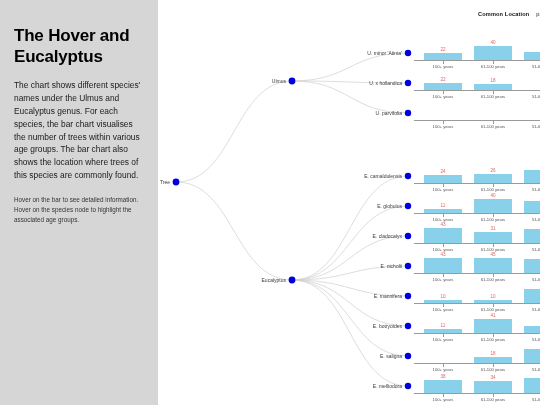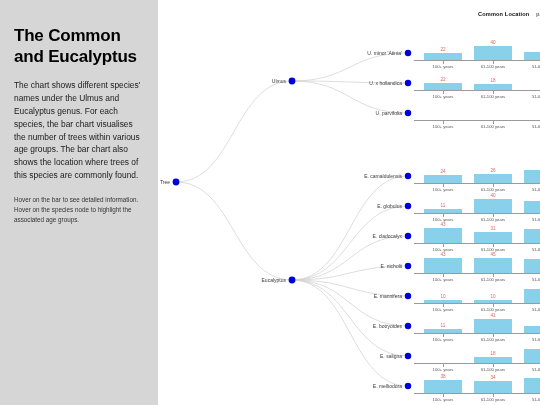--- a/index.html
+++ b/index.html
@@ -142,21 +142,21 @@
     white-space: nowrap;
     transform: translateX(-50%);
   }
 </style>
 </head>
 <body>
 
 <div id="app">
 
   <aside id="sidebar">
-    <h1 id="sidebar-title">The Common and Eucalyptus</h1>
+    <h1 id="sidebar-title">The Hover and Eucalyptus</h1>
     <p id="sidebar-body">The chart shows different species' names under the Ulmus and Eucalyptus genus. For each species, the bar chart visualises the number of trees within various age groups. The bar chart also shows the location where trees of this species are commonly found.</p>
     <p id="sidebar-hint">Hover on the bar to see detailed information. Hover on the species node to highlight the associated age groups.</p>
   </aside>
 
   <section id="chart-panel">
 
     <div id="legend">
       <span id="legend-title">Common Location</span>
       <span class="legend-item">
         <span class="legend-label">park</span>

